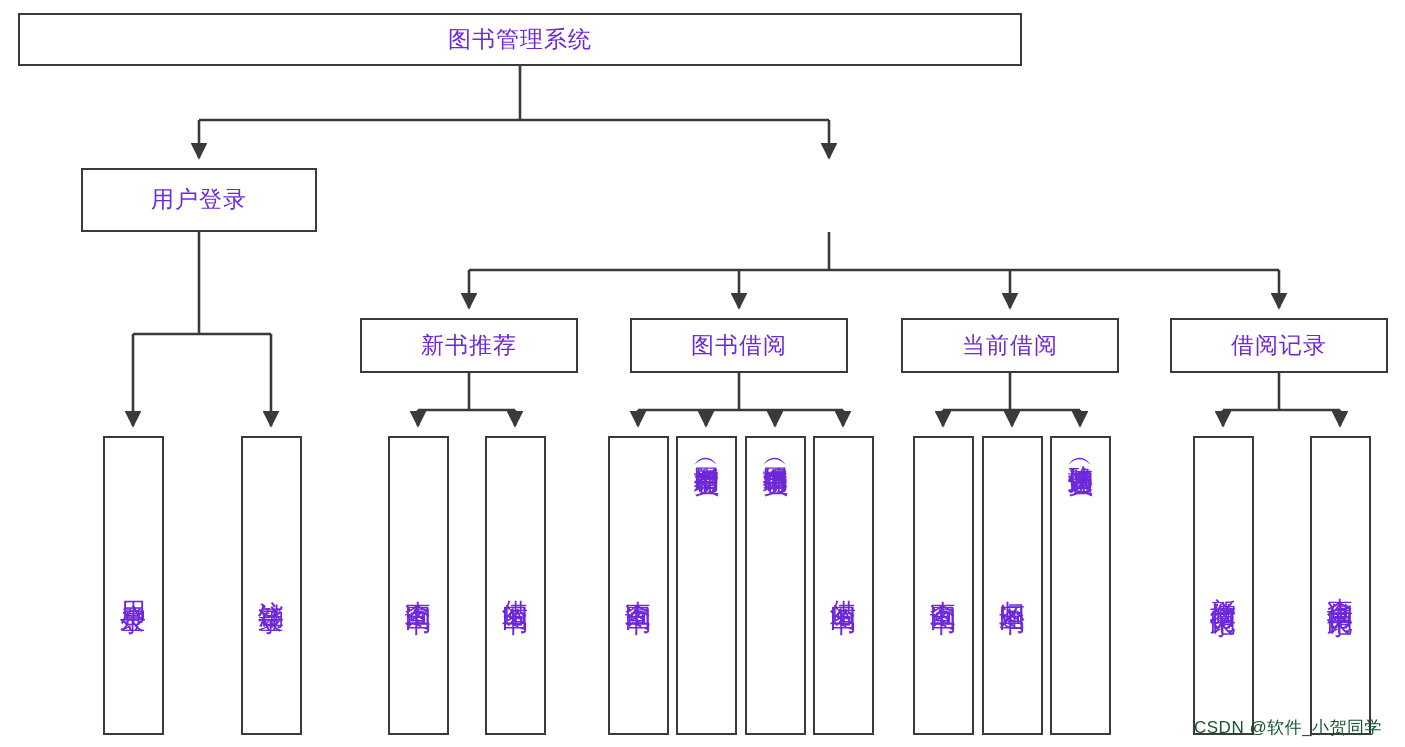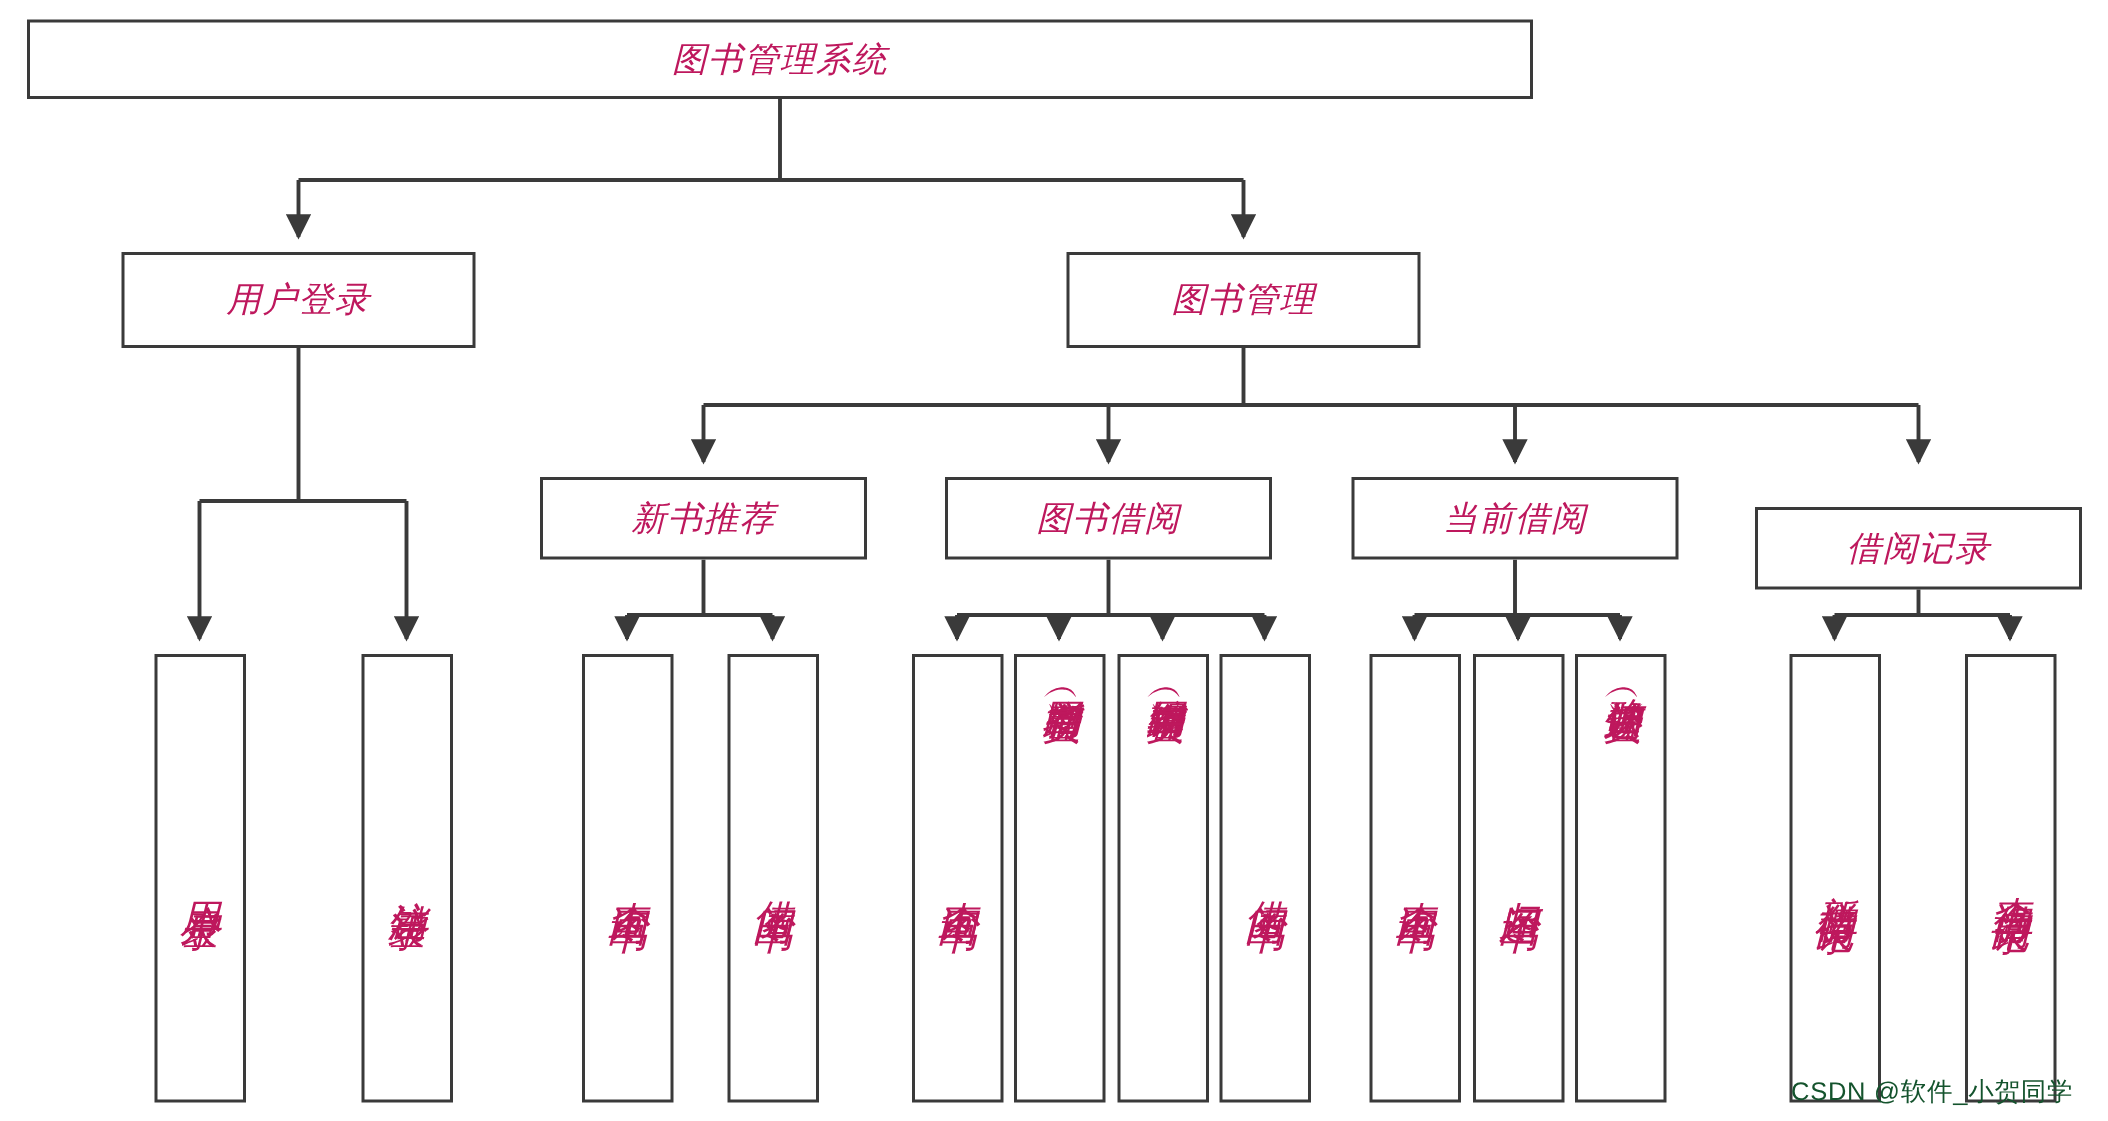--- a/index.html
+++ b/index.html
@@ -28,22 +28,21 @@
     pointer-events: none;
   }
   .node {
     position: absolute;
     box-sizing: border-box;
     background: #ffffff;
     border: 2.5px solid #3a3a3a;
     display: flex;
     align-items: center;
     justify-content: center;
-    color: #be185d;
-    font-style: italic;
+    color: #6d28d9;
   }
   .node.horizontal {
     font-size: 23px;
     letter-spacing: 1px;
     line-height: 1.2;
   }
   .node.vertical {
     align-items: flex-start;
     justify-content: center;
     padding-top: 8px;
@@ -128,34 +127,31 @@
     </g>
   </svg>
 
   <div class="node horizontal" style="left:18px; top:13px; width:1004px; height:53px;">
     <span>图书管理系统</span>
   </div>
 
   <div class="node horizontal" style="left:81px; top:168px; width:236px; height:64px;">
     <span>用户登录</span>
   </div>
-  <div class="node horizontal" style="left:711px; top:168px; width:236px; height:64px;">
-    <span>图书管理</span>
-  </div>
 
   <div class="node horizontal" style="left:360px; top:318px; width:218px; height:55px;text-align:right;">
     <span>新书推荐</span>
   </div>
   <div class="node horizontal" style="left:901px; top:318px; width:218px; height:55px;">
     <span>当前借阅</span>
   </div>
   <div class="node horizontal" style="left:630px; top:318px; width:218px; height:55px;">
     <span>图书借阅</span>
   </div>
-  <div class="node horizontal" style="left:1170px; top:318px; width:218px; height:55px;margin-top:20px;">
+  <div class="node horizontal" style="left:1170px; top:318px; width:218px; height:55px;">
     <span>借阅记录</span>
   </div>
 
   <div class="node vertical centered" style="left:103px; top:436px; width:61px; height:299px;">
     <span class="vlabel">用户登录</span>
   </div>
   <div class="node vertical centered" style="left:241px; top:436px; width:61px; height:299px;">
     <span class="vlabel">注销登录</span>
   </div>
 

